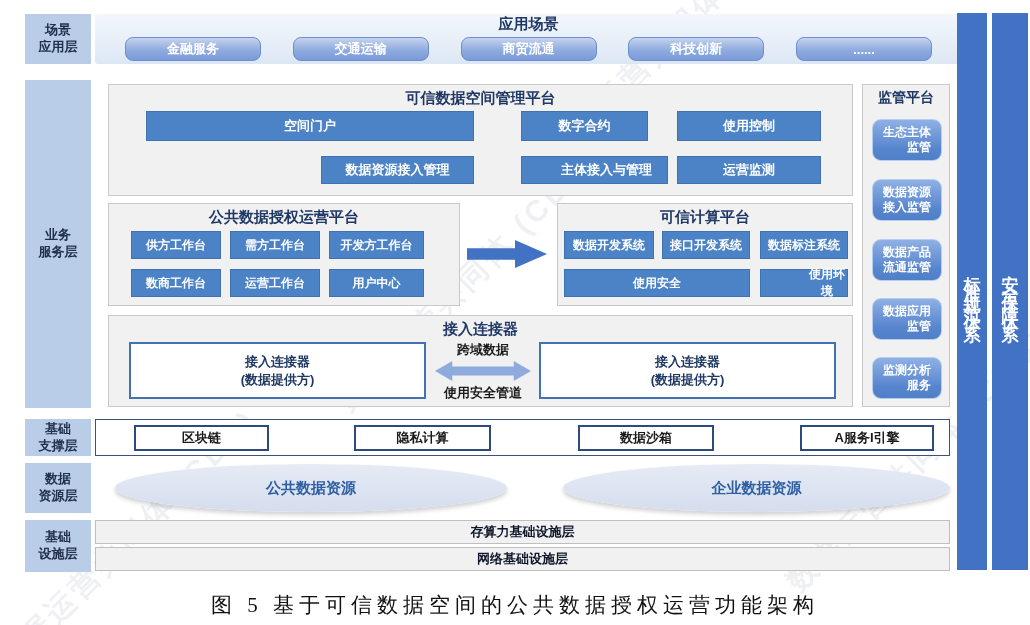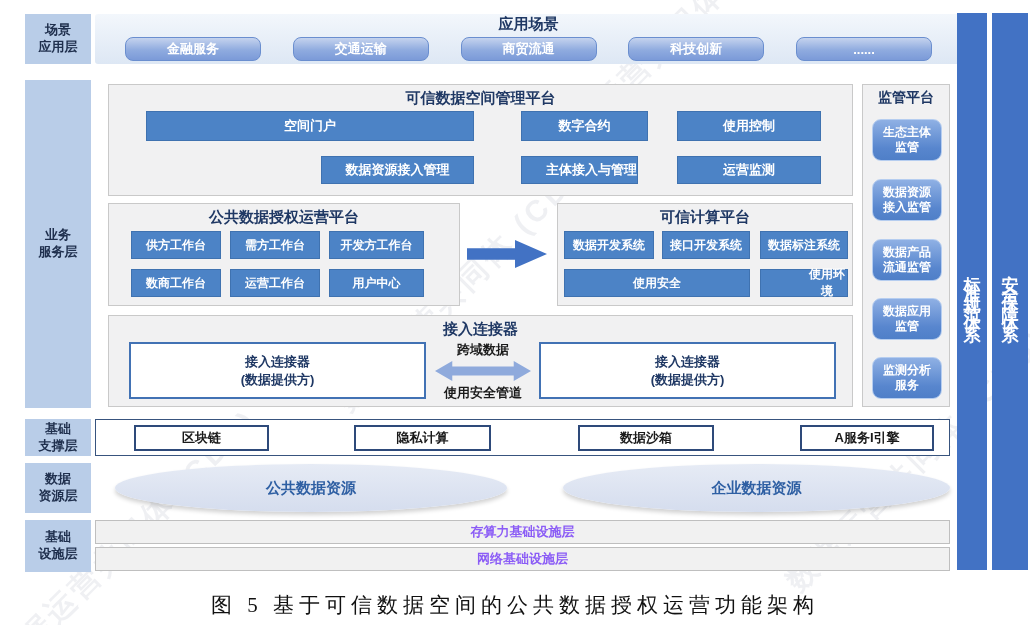--- a/index.html
+++ b/index.html
@@ -35,21 +35,21 @@
 
   
   .btn{position:absolute;background:#4c83c6;border:1px solid #3f72b0;color:#ffffff;
       font-weight:bold;font-size:13px;display:flex;align-items:center;justify-content:center;
       text-align:center;box-sizing:border-box;}
 
   
   .reg-btn{position:absolute;left:9px;width:70px;height:42px;border-radius:9px;
       background:linear-gradient(180deg,#8fb0e4 0%,#5886ce 70%,#4f7fc8 100%);
       border:1px solid #b5cdf0;color:#ffffff;font-weight:bold;font-size:12px;line-height:1.25;
-      display:flex;align-items:center;justify-content:center;text-align:center;box-sizing:border-box;}
+      display:flex;align-items:center;justify-content:center;text-align:right;box-sizing:border-box;}
 
   
   .conn-box{position:absolute;background:#ffffff;border:2px solid #4272b4;
       color:#1f3864;font-weight:bold;font-size:13px;line-height:1.35;
       display:flex;align-items:center;justify-content:center;text-align:center;box-sizing:border-box;}
 
   .arrow-right{position:absolute;left:467px;top:238px;width:80px;height:32px;background:#4272c4;
       clip-path:polygon(0 32%,60% 32%,60% 6%,100% 50%,60% 94%,60% 68%,0 68%);}
   .arrow-double{position:absolute;background:#8faadc;
       clip-path:polygon(0 50%,18% 4%,18% 30%,82% 30%,82% 4%,100% 50%,82% 96%,82% 70%,18% 70%,18% 96%);}
@@ -69,21 +69,21 @@
 
   
   .ellipse{position:absolute;height:48px;border-radius:50%;
       background:linear-gradient(180deg,#e6ebf5 0%,#d5ddee 100%);
       box-shadow:0 3px 4px rgba(0,0,0,0.18);
       color:#2e5fa3;font-weight:bold;font-size:15px;
       display:flex;align-items:center;justify-content:center;}
 
   
   .infra-bar{position:absolute;left:95px;width:855px;height:24px;background:#f1f1f1;
-      border:1px solid #bfbfbf;color:#8b5cf6;font-weight:bold;font-size:13px;
+      border:1px solid #bfbfbf;color:#0f172a;font-weight:bold;font-size:13px;
       display:flex;align-items:center;justify-content:center;box-sizing:border-box;}
 
   .caption{position:absolute;left:0;right:0;top:591px;text-align:center;color:#111111;
       font-family:"Liberation Serif","DejaVu Serif",serif;font-size:21px;letter-spacing:5px;}
 </style>
 </head>
 <body>
 
 <div class="stage">
 
@@ -113,21 +113,21 @@
       <div class="scen-btn">......</div>
     </div>
   </div>
 
   <div class="panel" style="left:108px;top:84px;width:745px;height:112px;">
     <div class="panel-title">可信数据空间管理平台</div>
     <div class="btn" style="left:37px;top:26px;width:328px;height:30px;">空间门户</div>
     <div class="btn" style="left:412px;top:26px;width:127px;height:30px;">数字合约</div>
     <div class="btn" style="left:568px;top:26px;width:144px;height:30px;">使用控制</div>
     <div class="btn" style="left:212px;top:71px;width:153px;height:28px;">数据资源接入管理</div>
-    <div class="btn" style="left:412px;top:71px;width:117px;height:28px;padding-left:24px;">主体接入与管理</div>
+    <div class="btn" style="left:412px;top:71px;width:147px;height:28px;padding-left:24px;">主体接入与管理</div>
     <div class="btn" style="left:568px;top:71px;width:144px;height:28px;">运营监测</div>
   </div>
 
   <div class="panel" style="left:108px;top:203px;width:352px;height:103px;">
     <div class="panel-title">公共数据授权运营平台</div>
     <div class="btn" style="left:22px;top:27px;width:90px;height:28px;font-size:12px;">供方工作台</div>
     <div class="btn" style="left:121px;top:27px;width:90px;height:28px;font-size:12px;">需方工作台</div>
     <div class="btn" style="left:220px;top:27px;width:95px;height:28px;font-size:12px;">开发方工作台</div>
     <div class="btn" style="left:22px;top:65px;width:90px;height:28px;font-size:12px;">数商工作台</div>
     <div class="btn" style="left:121px;top:65px;width:90px;height:28px;font-size:12px;">运营工作台</div>

